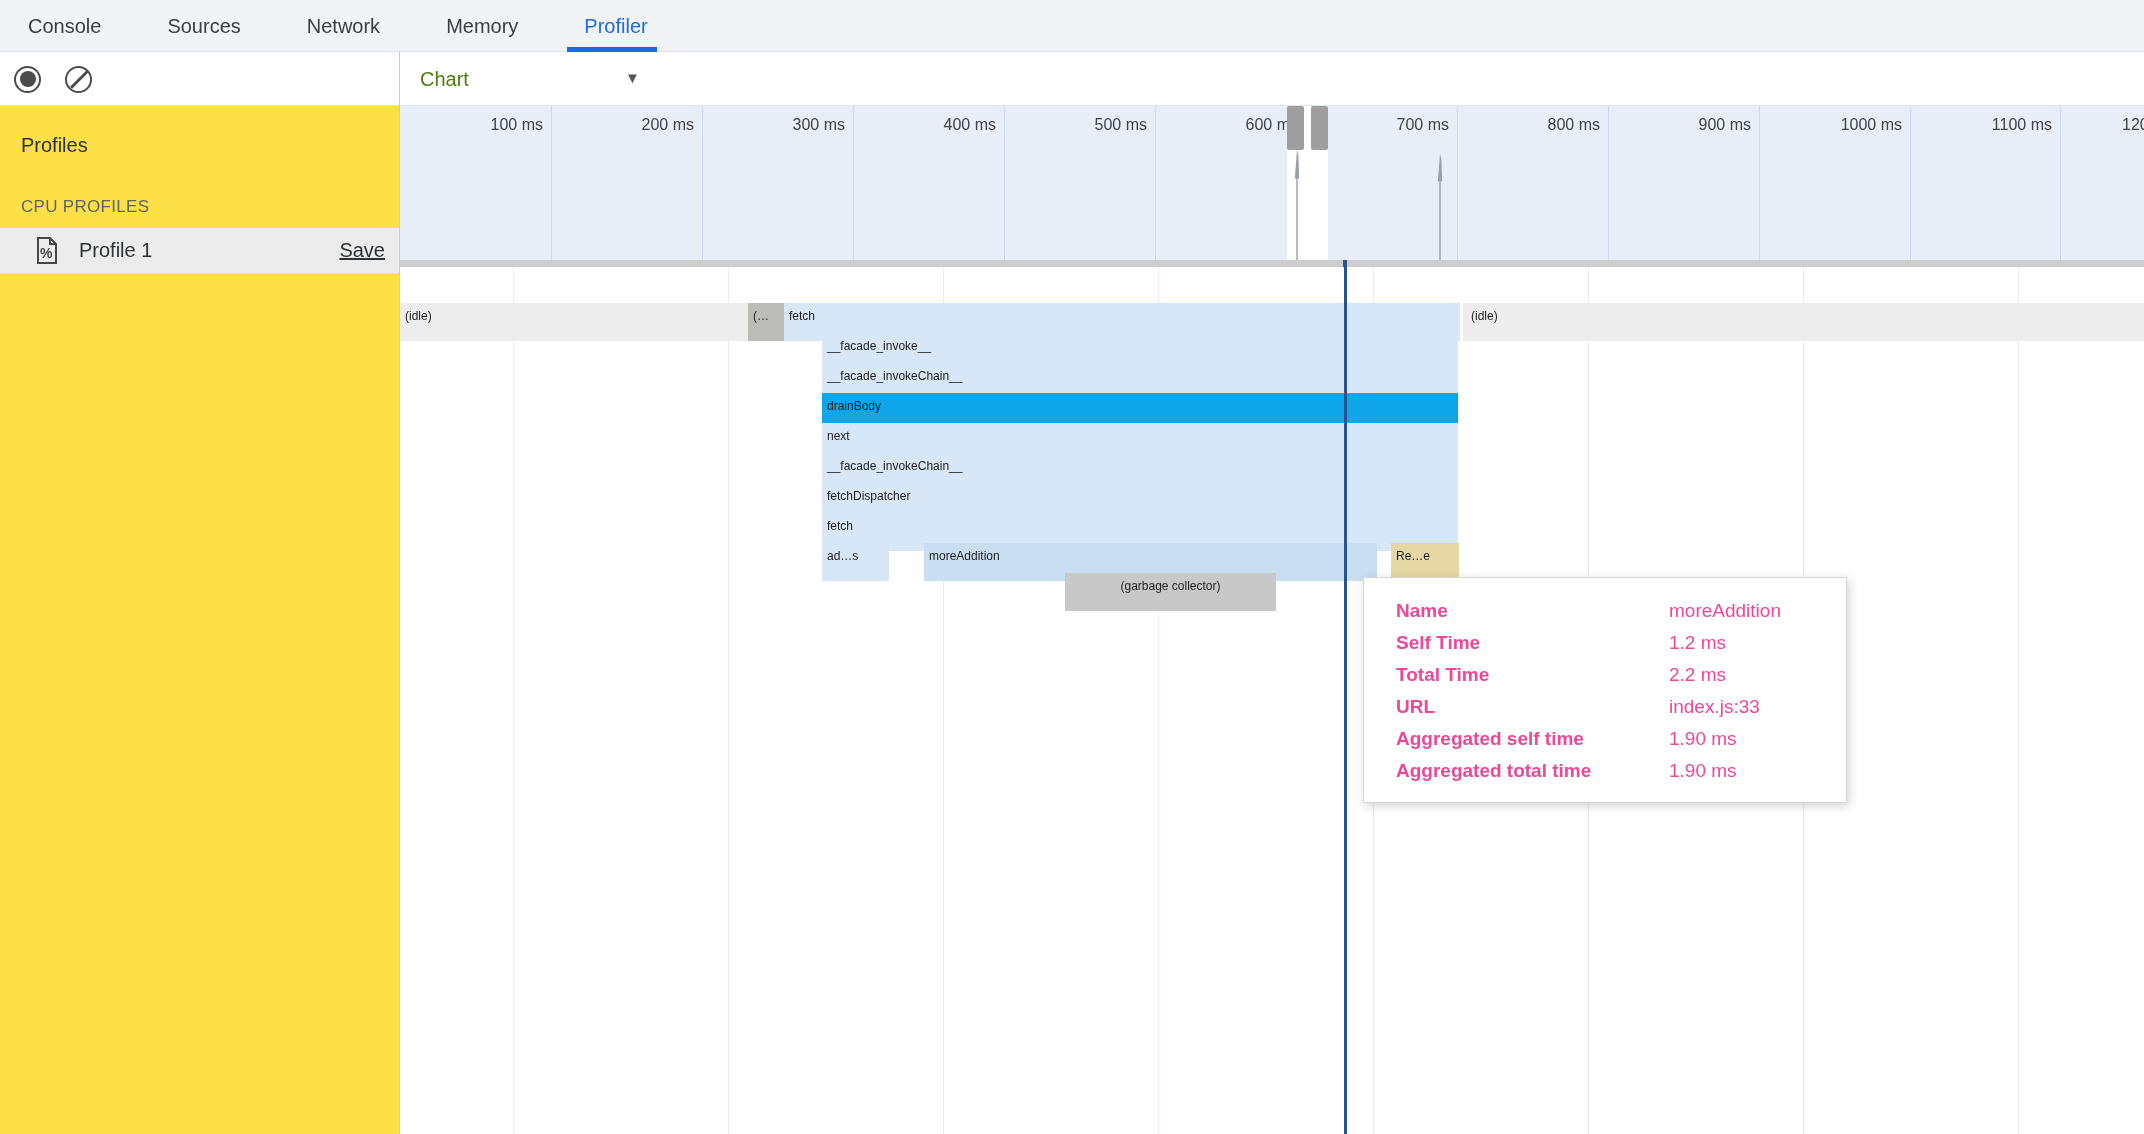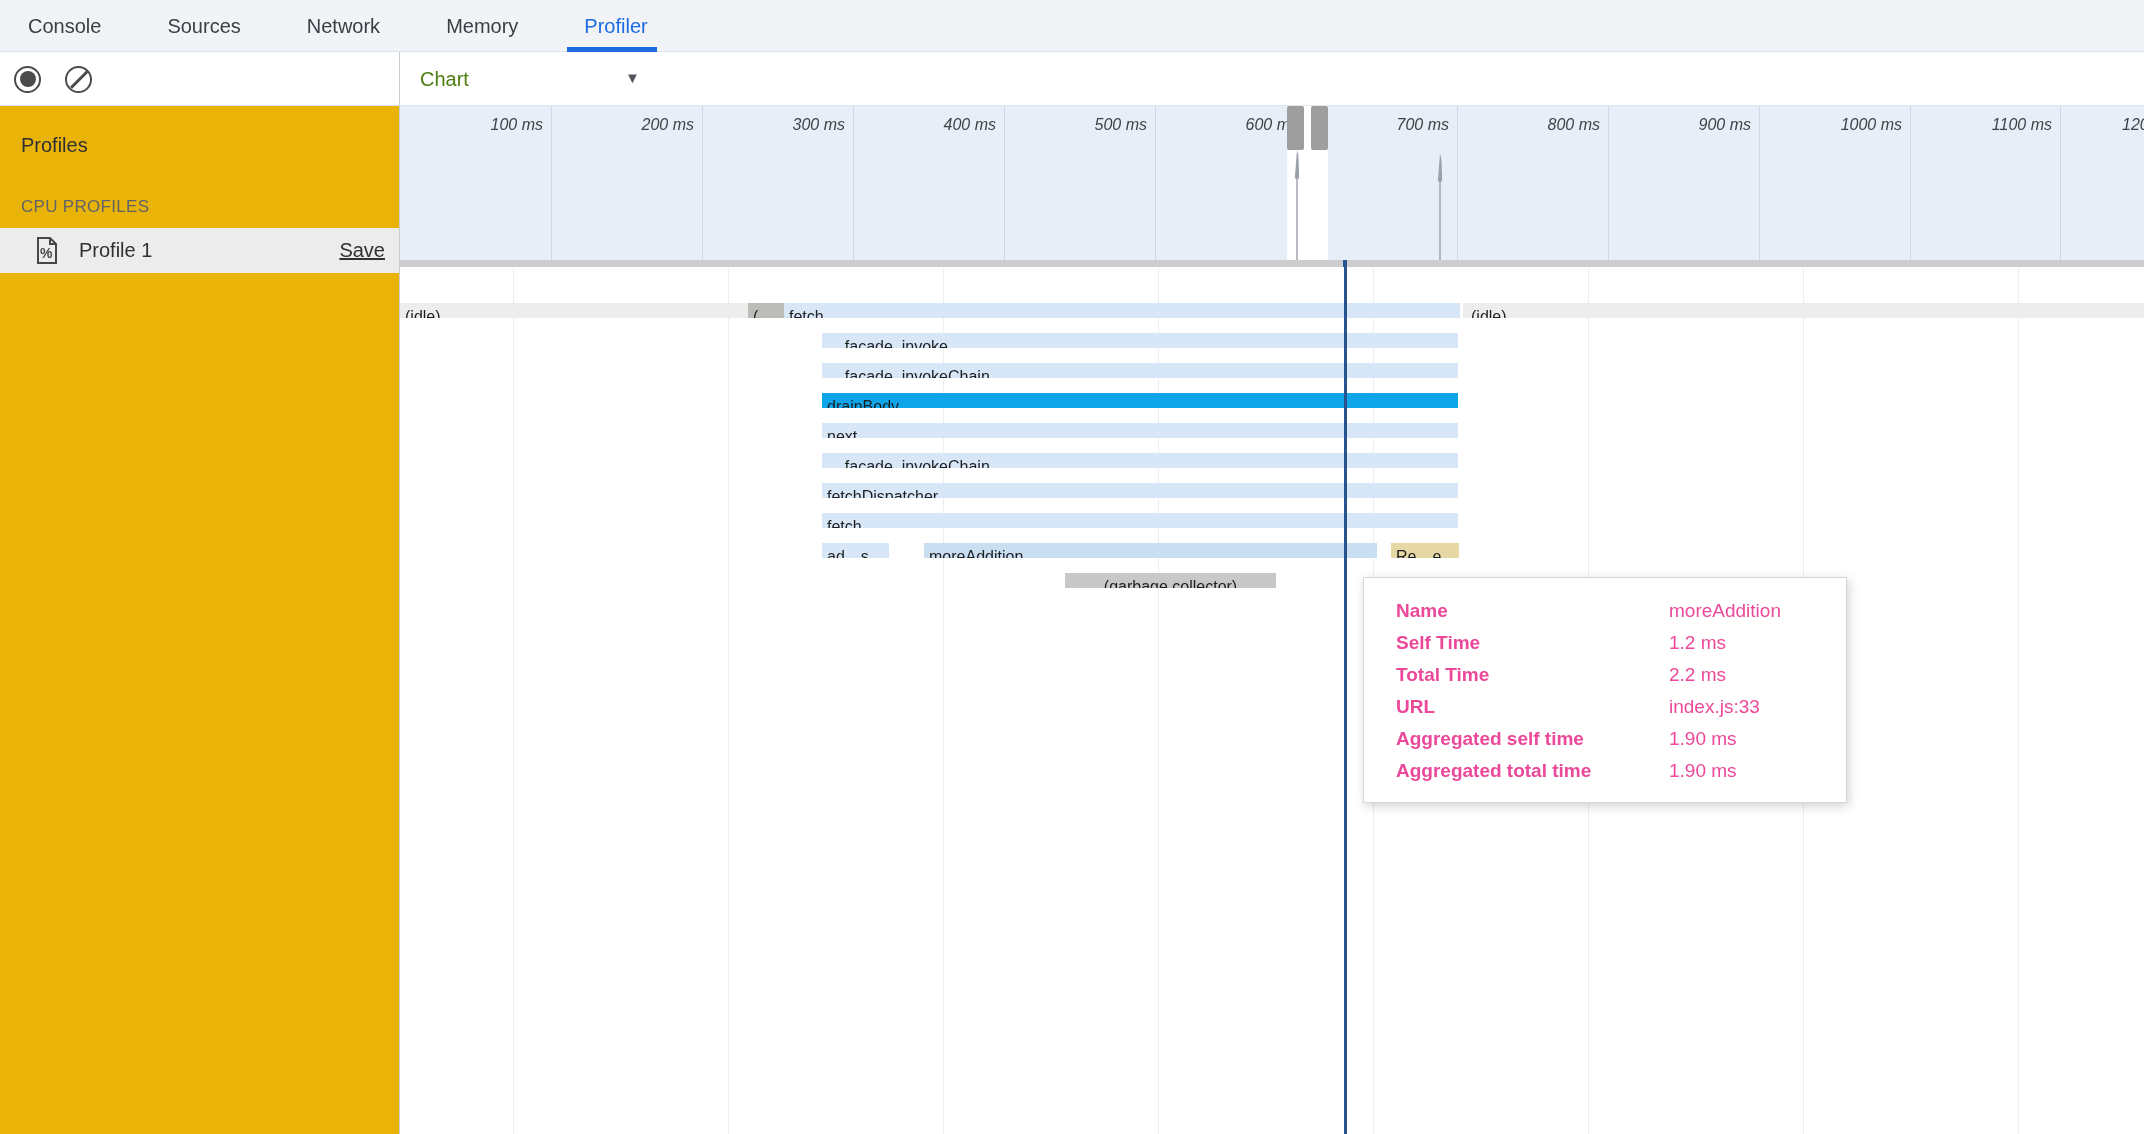--- a/index.html
+++ b/index.html
@@ -23,51 +23,51 @@
                 display:flex;align-items:center;gap:24px;padding-left:14px;}
   .iconbtn{width:27px;height:27px;border:2.5px solid #4b4b4b;border-radius:50%;position:relative;box-sizing:border-box;}
   .iconbtn.rec::after{content:"";position:absolute;inset:3.5px;background:#4b4b4b;border-radius:50%;}
   .iconbtn.clr::after{content:"";position:absolute;left:50%;top:0px;bottom:0px;width:2.5px;background:#4b4b4b;
                       transform:translateX(-50%) rotate(45deg);}
   .viewsel{left:420px;top:52px;height:54px;display:flex;align-items:center;}
   .viewsel .vlabel{font-size:20px;color:#4d7c0f;}
   .viewsel .caret{position:absolute;left:205px;font-size:15px;color:#52565c;top:17px;}
 
   
-  .sidebar{left:0;top:106px;width:400px;height:1028px;background:#eab308;border-right:1px solid #c9ccd1;box-sizing:border-box;}
+  .sidebar{left:0;top:106px;width:400px;height:1028px;background:#fde047;border-right:1px solid #c9ccd1;box-sizing:border-box;}
   .sb-heading{left:21px;top:28px;font-size:20px;color:#2e3134;}
   .sb-section{left:21px;top:91px;font-size:17px;color:#606469;letter-spacing:.3px;}
   .sb-row{left:0;top:122px;width:399px;height:45px;background:#ececec;display:flex;align-items:center;}
   .sb-row .docicon{margin-left:36px;width:22px;height:27px;position:relative;}
   .sb-row .docicon .pct{position:absolute;left:4px;top:8px;font-size:14px;font-weight:bold;color:#474747;}
   .sb-row .pname{margin-left:21px;font-size:20px;color:#2e3134;}
   .sb-row .save{position:absolute;right:14px;font-size:20px;color:#2e3134;text-decoration:underline;cursor:pointer;}
 
   
   .main{left:400px;top:106px;width:1744px;height:1028px;background:#ffffff;overflow:hidden;}
 
   .overview{left:0;top:0;width:1744px;height:154px;background:#e8eef8;}
   .ogrid{position:absolute;top:0;width:1px;height:154px;background:#ccd7ea;}
-  .olabel{position:absolute;top:10px;width:150px;text-align:right;font-size:16px;color:#3f4346;white-space:nowrap;font-style:italic;}
+  .olabel{position:absolute;top:10px;width:150px;text-align:right;font-size:16px;color:#3f4346;white-space:nowrap;}
   .olabel.clipped{text-align:left;width:120px;}
   .osel{position:absolute;top:0;height:154px;background:#ffffff;}
   .ohandle{position:absolute;top:0;width:17px;height:44px;background:#9e9e9e;border-radius:2px;}
   .spike{position:absolute;width:10px;background:#9aa0a8;
          clip-path:polygon(50% 0%,64% 5%,72% 26%,57% 26%,57% 100%,43% 100%,43% 26%,28% 26%);}
 
   .strip{left:0;top:154px;width:1744px;height:7px;background:#cdcdcd;}
   .strip-tick{left:943px;top:154px;width:4px;height:7px;background:#27538f;}
 
   .ruler{left:0;top:161px;width:1744px;height:33px;background:#ffffff;}
   .rlabel{position:absolute;top:7px;width:150px;text-align:right;font-size:16px;color:#3f4346;white-space:nowrap;}
 
   .fgrid{position:absolute;top:161px;width:1px;height:867px;background:#e9edf5;}
   .marker{left:944px;top:161px;width:3px;height:867px;background:#27538f;z-index:5;}
 
-  .bar{position:absolute;height:15px;line-height:27px;font-size:16px;color:#1b1d1f;
+  .bar{position:absolute;height:38px;line-height:27px;font-size:12px;color:#1b1d1f;
        padding-left:5px;box-sizing:border-box;white-space:nowrap;overflow:hidden;z-index:2;}
   .bar.center{text-align:center;padding-left:0;}
 
   
   .tooltip{left:963px;top:471px;width:484px;background:#ffffff;border:1px solid #d6d6d6;
            box-shadow:2px 3px 10px rgba(0,0,0,.18);z-index:10;box-sizing:border-box;
            padding:17px 18px 15px 32px;}
   .tt-row{display:flex;line-height:32px;font-size:19px;color:#ec4899;}
   .tt-row .tt-label{width:273px;font-weight:bold;flex:none;}
   .tt-row .tt-value{flex:1;}

